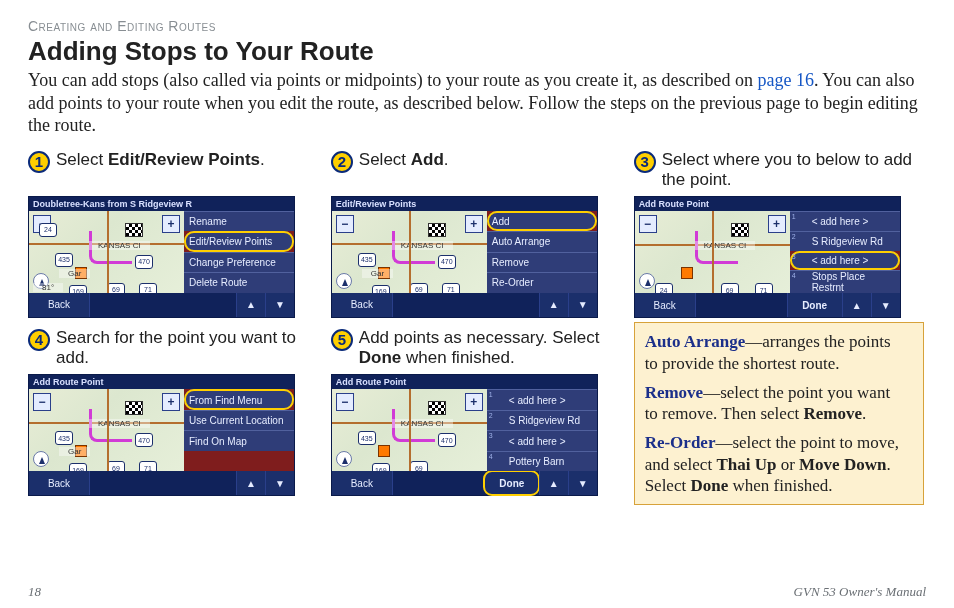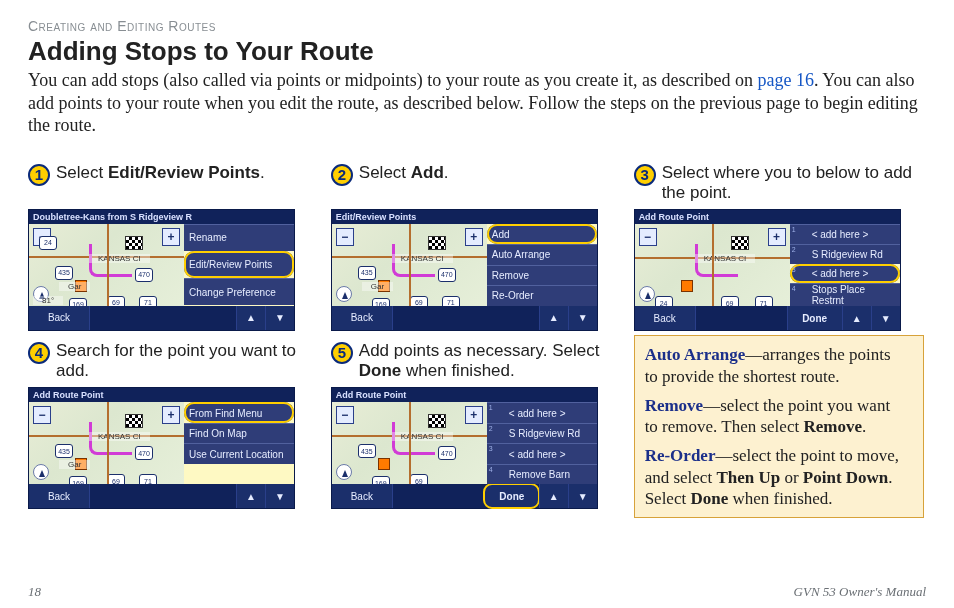--- a/index.html
+++ b/index.html
@@ -24,21 +24,21 @@
   h1 {
     font-family: Liberation Sans, sans-serif;
     font-weight: bold;
     font-size: 26px;
     margin: 2px 0 2px 0;
     color: #222;
   }
   .intro {
     font-size: 18px;
     line-height: 1.25;
-    margin-bottom: 20px;
+    margin-bottom: 7px;
     max-width: 900px;
   }
   .intro a { color: #1556c5; text-decoration: none; }
   .grid {
     display: flex;
     gap: 28px;
   }
   .col {
     width: 282px;
     display: flex;
@@ -149,21 +149,21 @@
     background:#fff;border:1px solid #6a7aa8;
   }
   .map .compass::after{content:"";position:absolute;left:5px;top:2px;border:3px solid transparent;border-bottom:7px solid #1b2f6b;}
   .map .city{
     position:absolute;font-size:8px;color:#333;background:rgba(255,255,255,0.4);
     padding:0 9px;
   }
 
   .device .menu {
     flex:1;
-    background:#fef9c3;
+    background:#7f1d1d;
     display:flex;flex-direction:column;
   }
   .device .menu .item{
     flex:1;
     border-top:1px solid #51619e;
     color:#e6ecff;
     padding:0 5px;
     display:flex;align-items:center;
     font-size:10px;
     position:relative;
@@ -254,20 +254,21 @@
           <div class="shield" style="left:110px;top:72px">71</div>
           <div class="shield" style="left:10px;top:12px">24</div>
           <div class="city" style="left:60px;top:30px">KANSAS CI</div>
           <div class="city" style="left:30px;top:58px">Gar</div>
           <div class="city" style="left:4px;top:72px">81°</div>
         </div>
         <div class="menu">
           <div class="item">Rename</div>
           <div class="item hl">Edit/Review Points</div>
           <div class="item">Change Preference</div>
+          <div class="item">Delete Route</div>
         </div>
       </div>
       <div class="bottom">
         <div class="back">Back</div>
         <div class="spacer"></div>
         <div class="arrow">▲</div>
         <div class="arrow">▼</div>
       </div>
     </div>
 
@@ -289,22 +290,22 @@
           <div class="shield" style="left:26px;top:42px">435</div>
           <div class="shield" style="left:106px;top:44px">470</div>
           <div class="shield" style="left:40px;top:74px">169</div>
           <div class="shield" style="left:78px;top:72px">69</div>
           <div class="shield" style="left:110px;top:72px">71</div>
           <div class="city" style="left:60px;top:30px">KANSAS CI</div>
           <div class="city" style="left:30px;top:58px">Gar</div>
         </div>
         <div class="menu">
           <div class="item hl">From Find Menu</div>
+          <div class="item">Use Current Location</div>
           <div class="item">Find On Map</div>
-          <div class="item">Use Current Location</div>
           <div class="item" style="visibility:hidden"></div>
         </div>
       </div>
       <div class="bottom">
         <div class="back">Back</div>
         <div class="spacer"></div>
         <div class="arrow">▲</div>
         <div class="arrow">▼</div>
       </div>
     </div>
@@ -382,21 +383,21 @@
           <div class="item indexed">
               <span class="num">2</span>
               <span>S Ridgeview Rd</span>
             </div>
           <div class="item indexed">
               <span class="num">3</span>
               <span>&lt; add here &gt;</span>
             </div>
           <div class="item indexed">
               <span class="num">4</span>
-              <span>Remove Barn</span>
+              <span>Pottery Barn</span>
             </div>
         </div>
       </div>
       <div class="bottom">
         <div class="back">Back</div>
         <div class="spacer"></div>
         <div class="done hl">Done</div>
         <div class="arrow">▲</div>
         <div class="arrow">▼</div>
       </div>
@@ -448,20 +449,20 @@
         <div class="spacer"></div>
         <div class="done">Done</div>
         <div class="arrow">▲</div>
         <div class="arrow">▼</div>
       </div>
     </div>
 
     <div class="tipbox">
       <p><b class="blue">Auto Arrange</b><span>—arranges the points to provide the shortest route.</span></p>
       <p><b class="blue">Remove</b><span>—select the point you want to remove. Then select </span><b>Remove</b><span>.</span></p>
-      <p><b class="blue">Re-Order</b><span>—select the point to move, and select </span><b>Then Up</b><span> or </span><b>Point Down</b><span>. Select </span><b>Done</b><span> when finished.</span></p>
+      <p><b class="blue">Re-Order</b><span>—select the point to move, and select </span><b>Thai Up</b><span> or </span><b>Move Down</b><span>. Select </span><b>Done</b><span> when finished.</span></p>
     </div>
   </div>
 
 </div>
 
 <div class="footer-left">18</div>
 <div class="footer-right">GVN 53 Owner's Manual</div>
 
 </body></html>

